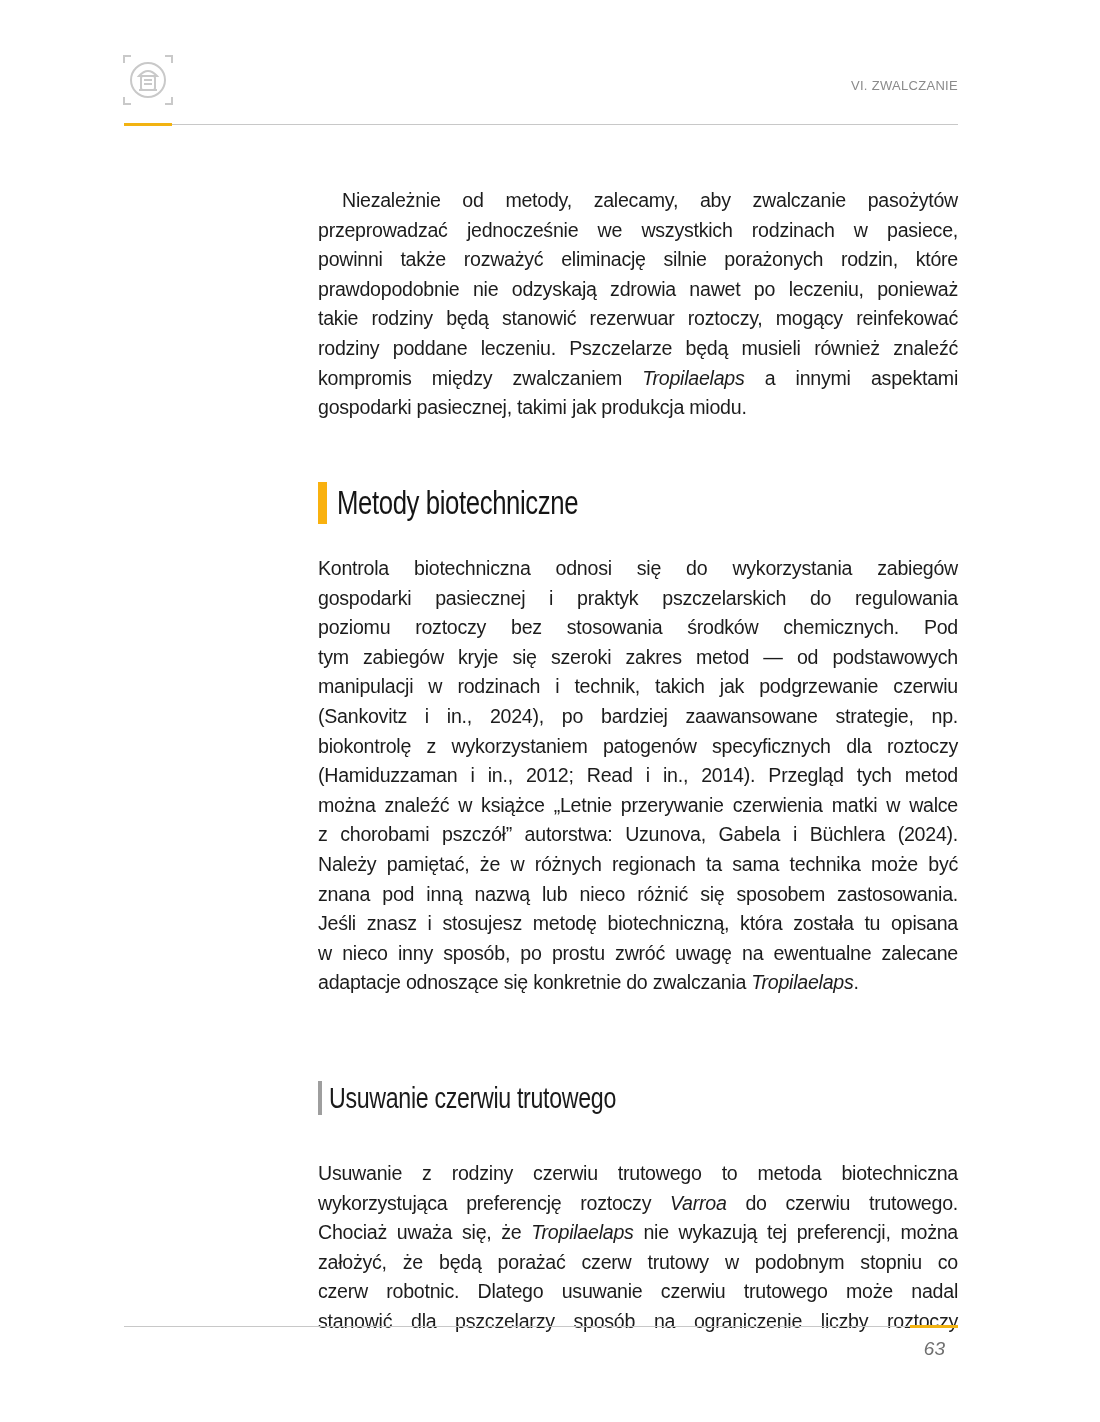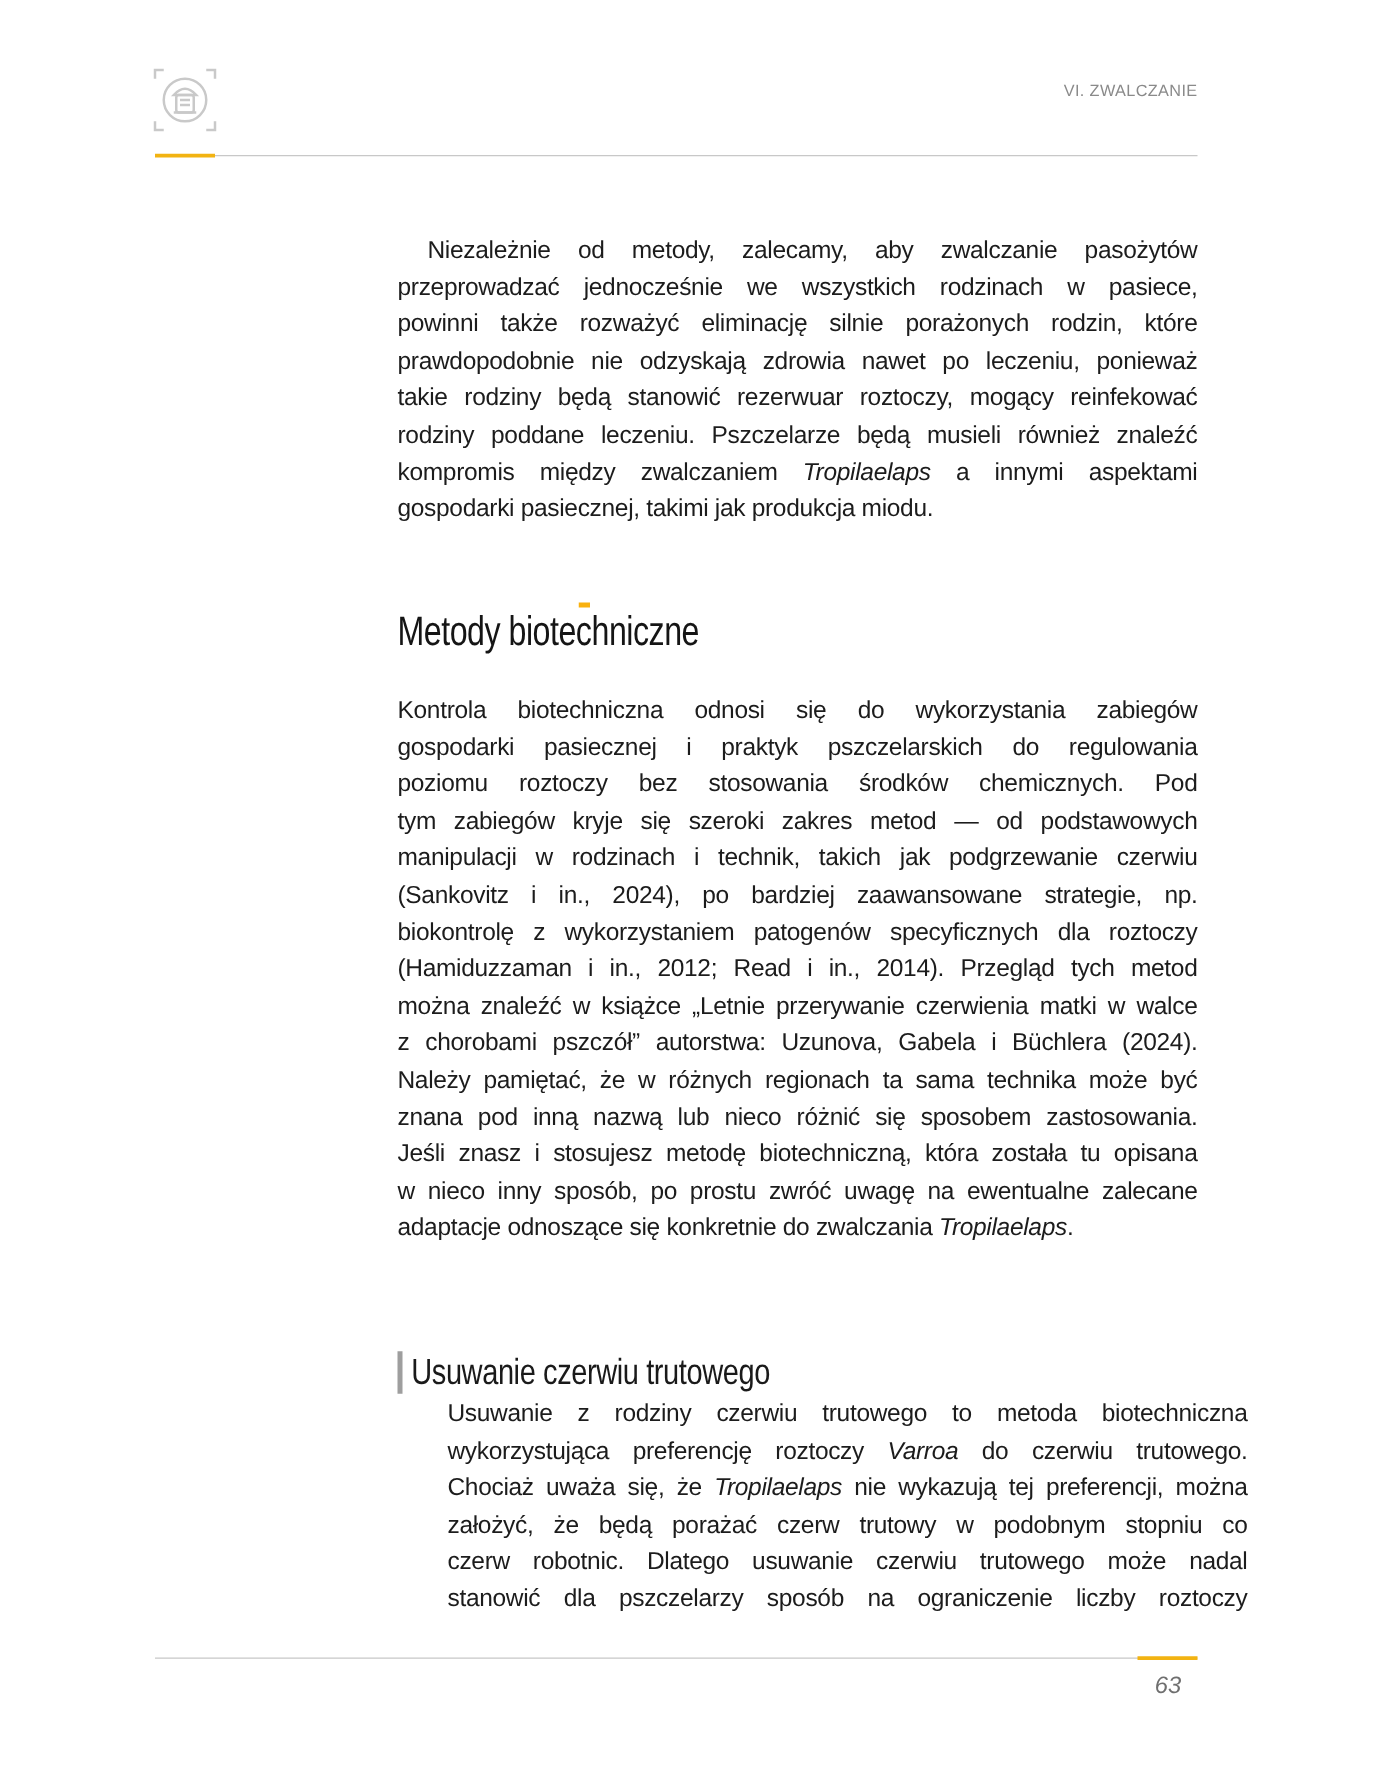--- a/index.html
+++ b/index.html
@@ -1,29 +1,29 @@
 <!DOCTYPE html>
 <html><head>
 <meta charset="utf-8">
 <style>
   html, body { margin: 0; padding: 0; background: #ffffff; }
   body { width: 1100px; height: 1422px; position: relative; overflow: hidden;
          font-family: "Liberation Sans", sans-serif; color: #1a1a1a; }
   .logo { position: absolute; left: 122px; top: 54px; width: 52px; height: 52px; }
   .header-rule { position: absolute; left: 124px; top: 124px; width: 834px; height: 1px; background: #c8c8c8; }
   .header-accent { position: absolute; left: 124px; top: 123px; width: 48px; height: 3px; background: #f2b312; }
-  .running-head { position: absolute; right: 142px; top: 65px; font-size: 13px; letter-spacing: 0.3px;
+  .running-head { position: absolute; right: 142px; top: 78px; font-size: 13px; letter-spacing: 0.3px;
                   color: #8a8a8a; font-family: "Liberation Sans Narrow", "Liberation Sans", sans-serif; }
   .content { position: absolute; left: 318px; width: 640px; }
   .para { font-size: 19.6px; line-height: 29.6px; color: #1c1c1c; letter-spacing: -0.25px; }
   .ln { display: block; text-align: justify; text-align-last: justify; white-space: nowrap; overflow: visible; height: 29.6px; }
   .ln.last { text-align-last: left; }
   .ln.indent { padding-left: 24px; }
   em { font-style: italic; }
-  .h2 { position: absolute; left: 318px; top: 482px; height: 42px; display: flex; align-items: center; flex-direction: column; }
+  .h2 { position: absolute; left: 318px; top: 482px; height: 42px; display: flex; align-items: center; }
   .h2 .bar { width: 9px; height: 42px; background: #f9b10f; margin-right: 10px; }
   .h2 .txt { font-size: 33px; color: #151515; transform: scaleX(0.78); transform-origin: left center;
              font-family: "Liberation Sans", sans-serif; letter-spacing: -0.5px; white-space: nowrap; }
   .h3 { position: absolute; left: 318px; top: 1080px; height: 36px; display: flex; align-items: center; }
   .h3 .bar { width: 4px; height: 34px; background: #9e9e9e; margin-right: 7px; }
   .h3 .txt { font-size: 29px; color: #1a1a1a; transform: scaleX(0.8); transform-origin: left center; white-space: nowrap; letter-spacing: -0.4px; }
   .footer-rule { position: absolute; left: 124px; top: 1326px; width: 834px; height: 1px; background: #c8c8c8; }
   .footer-accent { position: absolute; left: 910px; top: 1325px; width: 48px; height: 3px; background: #f2b312; }
   .page-number { position: absolute; right: 155px; top: 1338px; font-size: 19px; color: #6f6f6f; font-style: italic; }
 </style>
@@ -79,21 +79,21 @@
     <span class="ln">Jeśli znasz i stosujesz metodę biotechniczną, która została tu opisana</span>
     <span class="ln">w nieco inny sposób, po prostu zwróć uwagę na ewentualne zalecane</span>
     <span class="ln last">adaptacje odnoszące się konkretnie do zwalczania <em>Tropilaelaps</em>.</span>
   </div>
 
 <div class="h3">
   <div class="bar"></div>
   <div class="txt">Usuwanie czerwiu trutowego</div>
 </div>
 
-<div class="content para" id="p-sub" style="top:1117px;margin-left:40px;">
+<div class="content para" id="p-sub" style="top:1159px;">
     <span class="ln">Usuwanie z rodziny czerwiu trutowego to metoda biotechniczna</span>
     <span class="ln">wykorzystująca preferencję roztoczy <em>Varroa</em> do czerwiu trutowego.</span>
     <span class="ln">Chociaż uważa się, że <em>Tropilaelaps</em> nie wykazują tej preferencji, można</span>
     <span class="ln">założyć, że będą porażać czerw trutowy w podobnym stopniu co</span>
     <span class="ln">czerw robotnic. Dlatego usuwanie czerwiu trutowego może nadal</span>
     <span class="ln">stanowić dla pszczelarzy sposób na ograniczenie liczby roztoczy</span>
   </div>
 
 <div class="footer-rule"></div>
 <div class="footer-accent"></div>

